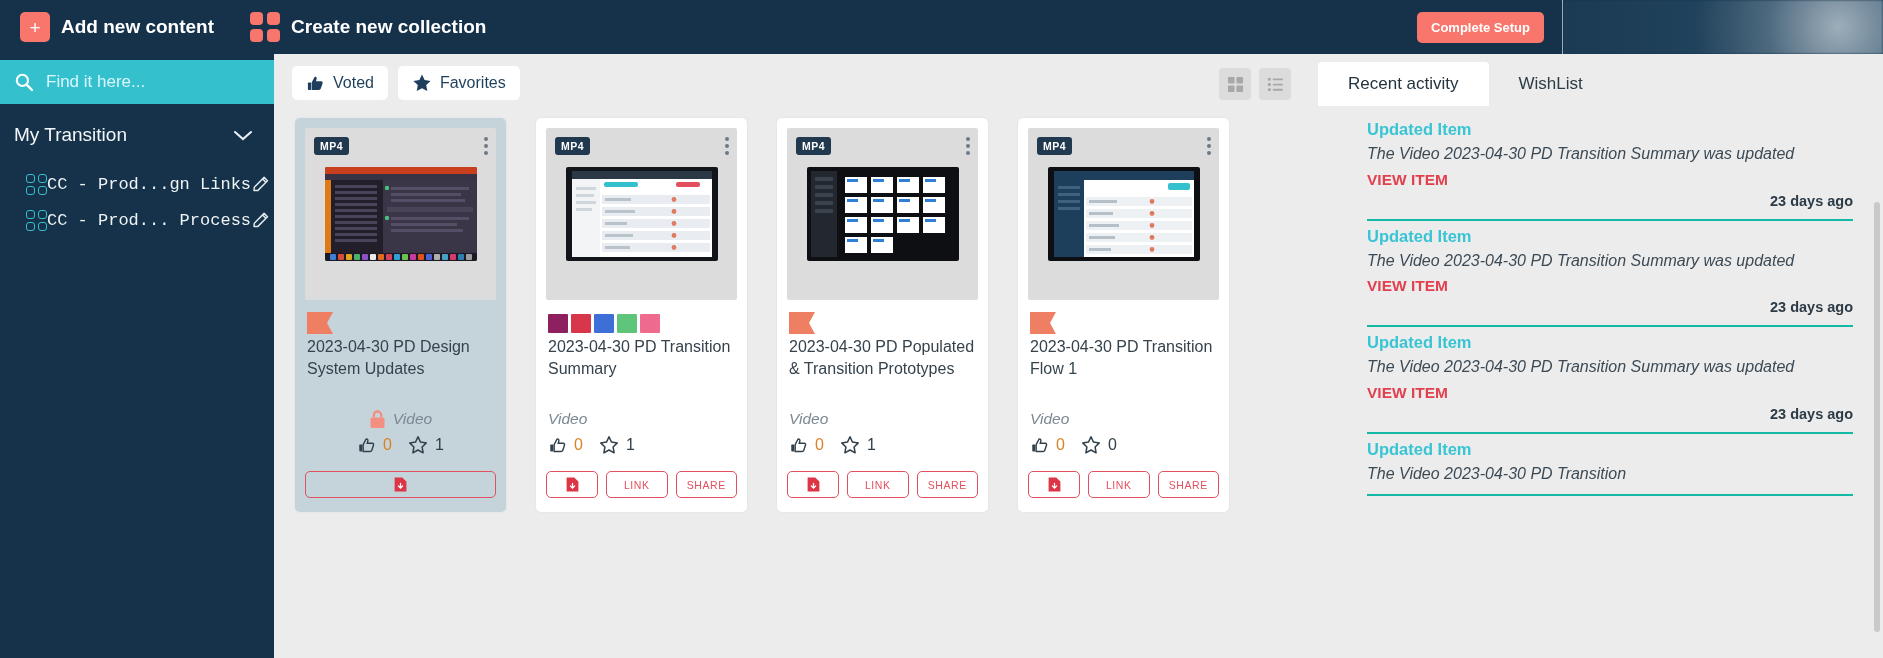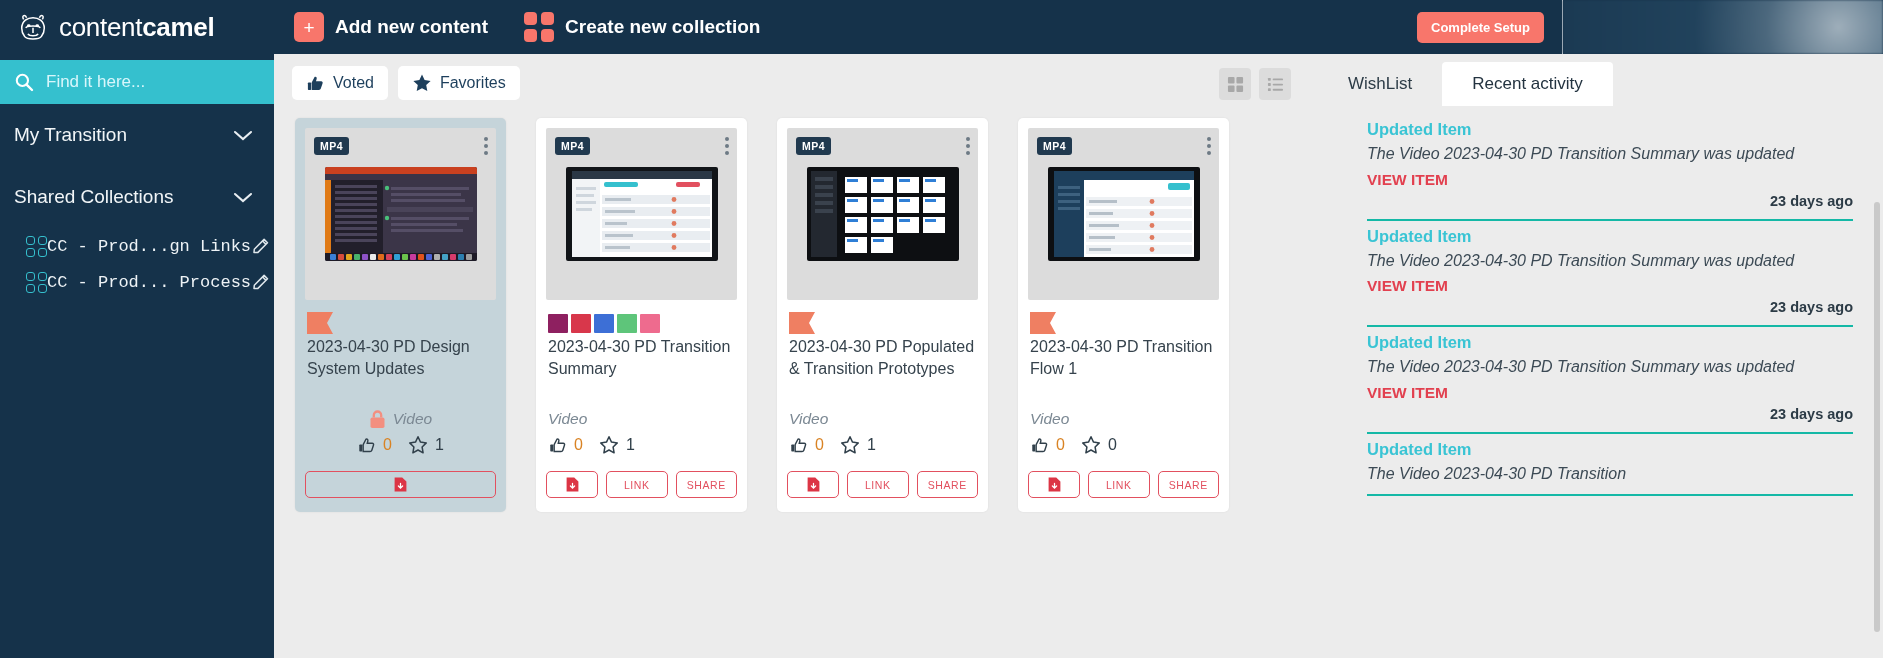--- a/index.html
+++ b/index.html
@@ -184,37 +184,20 @@
     position: absolute; right: 3px; top: 96px; width: 6px; height: 430px;
     background: #c9c9c9; border-radius: 3px; cursor: pointer;
   }
 </style>
 </head>
 <body>
 
 <div class="app">
 
   <div class="topbar">
-    <div class="brand">
-      <svg class="camel-logo" viewBox="0 0 40 40">
-        <g fill="none" stroke="#ffffff" stroke-width="1.8">
-          <path d="M9 11 C6 6, 11 5, 12.5 9"></path>
-          <path d="M31 11 C34 6, 29 5, 27.5 9"></path>
-          <path d="M11 12 C5 17, 6 26, 10 31 C13 35, 27 35, 30 31 C34 26, 35 17, 29 12 C24 8, 16 8, 11 12 Z"></path>
-          <path d="M11.5 21 C13 18, 27 18, 28.5 21"></path>
-          <ellipse cx="15" cy="18.5" rx="2.1" ry="1.7" fill="#ffffff" stroke="none"></ellipse>
-          <ellipse cx="25" cy="18.5" rx="2.1" ry="1.7" fill="#ffffff" stroke="none"></ellipse>
-          <path d="M20 21 L20 27"></path>
-          <path d="M14 28 C16 31, 24 31, 26 28"></path>
-        </g>
-      </svg>
-      <div class="brand-text">
-        <span class="light">content</span><b>camel</b>
-      </div>
-    </div>
 
     <div class="nav-actions">
       <div class="nav-action">
         <span class="plus-sq">+</span>
         <span class="nav-label">Add new content</span>
       </div>
       <div class="nav-action">
         <span class="grid-sq">
             <i></i>
             <i></i>
@@ -244,26 +227,20 @@
       </svg>
     </div>
 
     <div class="side-section">
       <span>My Transition</span>
       <svg width="22" height="14" viewBox="0 0 22 14">
         <polyline points="3,4 11,11 19,4" fill="none" stroke="#e8eef2" stroke-width="2.1" stroke-linecap="round"></polyline>
       </svg>
     </div>
 
-    <div class="side-section">
-      <span>Shared Collections</span>
-      <svg width="22" height="14" viewBox="0 0 22 14">
-        <polyline points="3,4 11,11 19,4" fill="none" stroke="#e8eef2" stroke-width="2.1" stroke-linecap="round"></polyline>
-      </svg>
-    </div>
 
     <div class="side-item">
       <span class="mini-grid">
           <i></i>
           <i></i>
           <i></i>
           <i></i>
         </span>
       <span class="it-label">CC - Prod...gn Links</span>
       <svg class="pencil" width="21" height="21" viewBox="0 0 21 21">
@@ -687,22 +664,22 @@
           <button class="abtn">SHARE</button>
         </div>
       </div>
 
     </div>
 
   </div>
 
   <div class="right">
     <div class="tabs">
+      <div class="tab active">Recent activity</div>
       <div class="tab">WishList</div>
-      <div class="tab active">Recent activity</div>
     </div>
     <div class="activity">
       <div class="act">
         <div class="act-title">Updated Item</div>
         <div class="act-body">The Video 2023-04-30 PD Transition Summary was updated</div>
         <div class="act-link">VIEW ITEM</div>
         <div class="act-time">23 days ago</div>
       </div>
       <div class="act">
         <div class="act-title">Updated Item</div>

